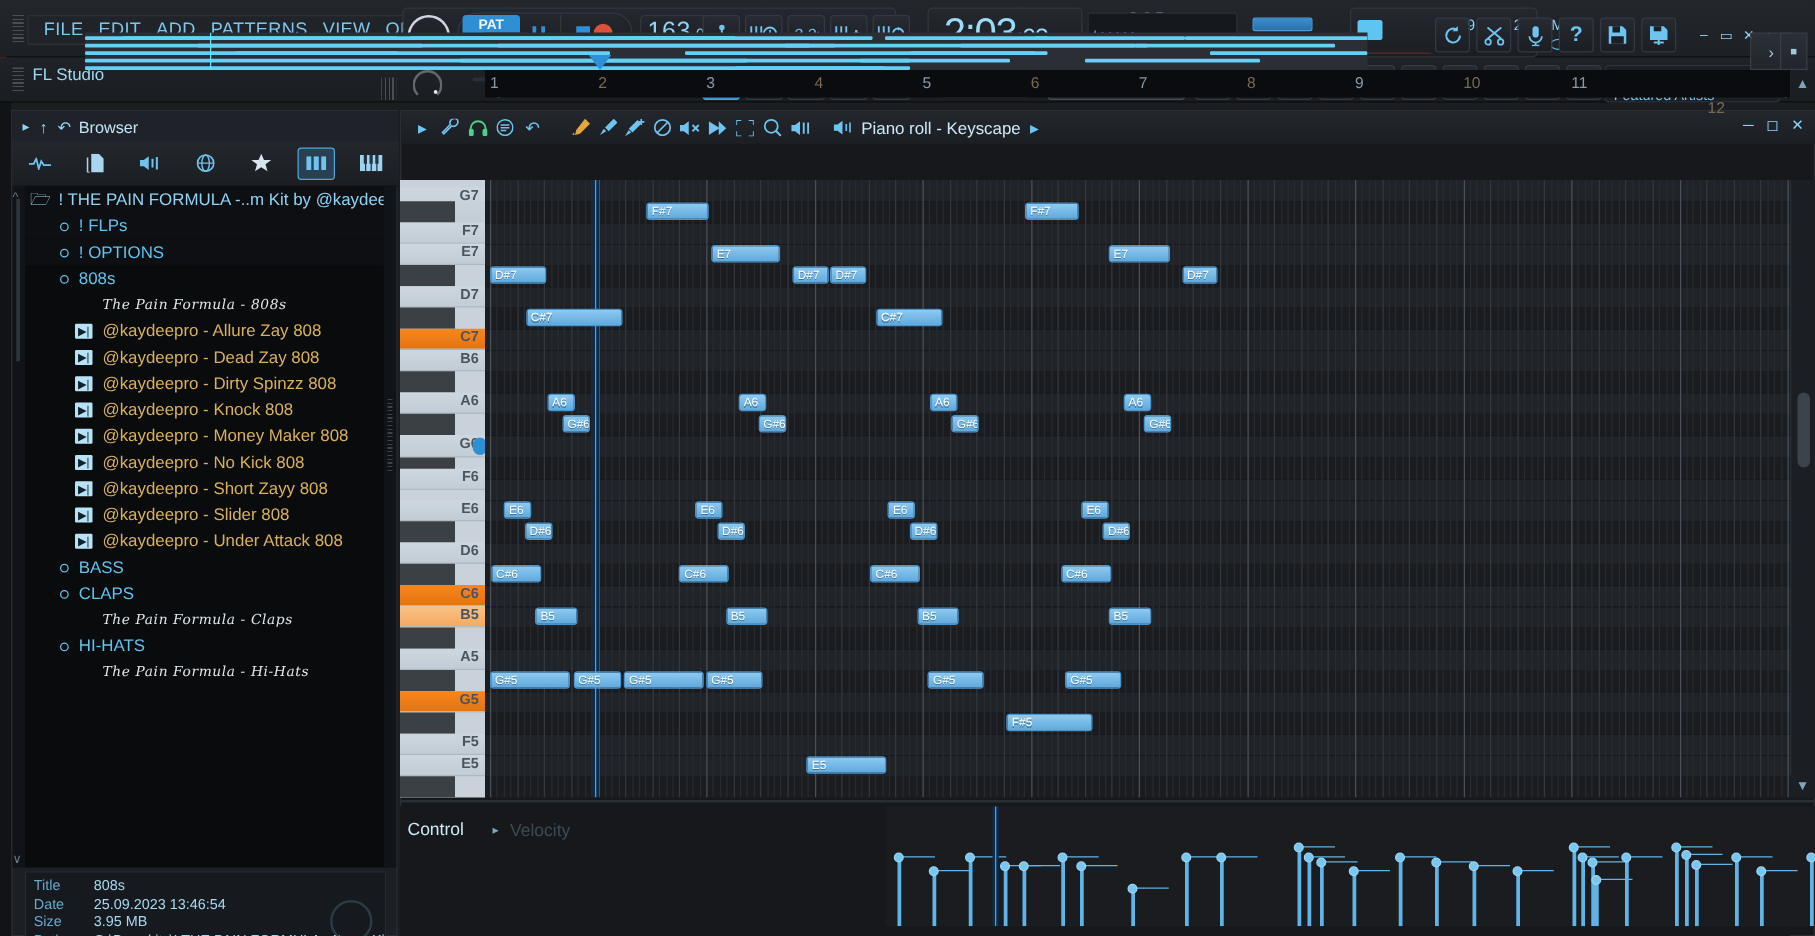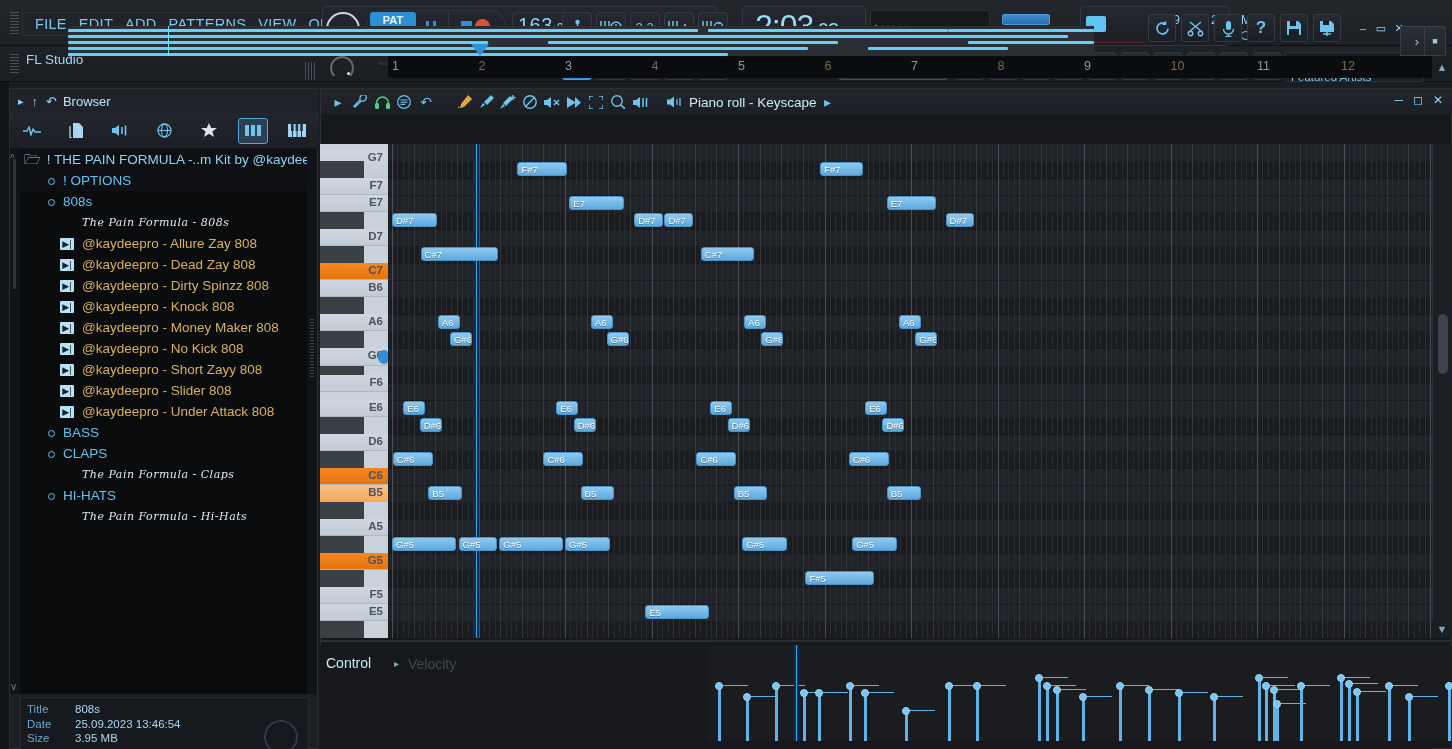--- a/index.html
+++ b/index.html
@@ -524,20 +524,21 @@
             <path d="M4.5 0v13M9 0v13M13.5 0v13" stroke="#20343f" stroke-width="1"></path>
             <rect x="3" y="0" width="2.6" height="7" fill="#20343f"></rect>
             <rect x="7.6" y="0" width="2.6" height="7" fill="#20343f"></rect>
             <rect x="12.2" y="0" width="2.6" height="7" fill="#20343f"></rect>
           </svg>
         </div>
     </div>
 
     <div class="br-tree" id="tree-host">
         <div class="tree-row lvl0 hl"><span style="color:#8fd3f7;margin-right:6px;">🗁</span><span>! THE PAIN FORMULA -..m Kit by @kaydeepro_</span></div>
+        <div class="tree-row lvl1 hl"><span class="bullet"></span><span>! FLPs</span></div>
         <div class="tree-row lvl1 hl"><span class="bullet"></span><span>! OPTIONS</span></div>
         <div class="tree-row lvl1"><span class="bullet"></span><span>808s</span></div>
         <div class="tree-row script"><span>The Pain Formula - 808s</span></div>
         <div class="tree-row lvl2"><span class="wv">▶|</span><span>@kaydeepro - Allure Zay 808</span></div>
         <div class="tree-row lvl2"><span class="wv">▶|</span><span>@kaydeepro - Dead Zay 808</span></div>
         <div class="tree-row lvl2"><span class="wv">▶|</span><span>@kaydeepro - Dirty Spinzz 808</span></div>
         <div class="tree-row lvl2"><span class="wv">▶|</span><span>@kaydeepro - Knock 808</span></div>
         <div class="tree-row lvl2"><span class="wv">▶|</span><span>@kaydeepro - Money Maker 808</span></div>
         <div class="tree-row lvl2"><span class="wv">▶|</span><span>@kaydeepro - No Kick 808</span></div>
         <div class="tree-row lvl2"><span class="wv">▶|</span><span>@kaydeepro - Short Zayy 808</span></div>
@@ -712,21 +713,21 @@
       <div class="bn" style="left: 90.5px;">2</div>
       <div class="bn on" style="left: 177px;">3</div>
       <div class="bn" style="left: 263.5px;">4</div>
       <div class="bn on" style="left: 350px;">5</div>
       <div class="bn" style="left: 436.5px;">6</div>
       <div class="bn on" style="left: 523px;">7</div>
       <div class="bn" style="left: 609.5px;">8</div>
       <div class="bn on" style="left: 696px;">9</div>
       <div class="bn" style="left: 782.5px;">10</div>
       <div class="bn on" style="left: 869px;">11</div>
-      <div class="bn" style="left: 953px;">12</div>
+      <div class="bn" style="left: 978px; margin-top: 20px;">12</div>
       <div class="playhead-tri" style="left: 82.5px; top: -12px;"></div>
     </div>
   <div style="position:absolute;left:1432px;top:56px;width:20px;height:22px;background:#1b1e23;display:flex;align-items:center;justify-content:center;color:#7fa5bb;font-size:11px;">▲</div>
 
   <div class="keys" id="keys-host">
       <div class="key w" style="top: 6px; height: 31px;">
         <span class="lab">G7</span>
       </div>
       <div class="key b" style="top: 17.04px; height: 17.04px; width: 44px;"></div>
       <div class="key w" style="top: 34.08px; height: 17.04px;">

